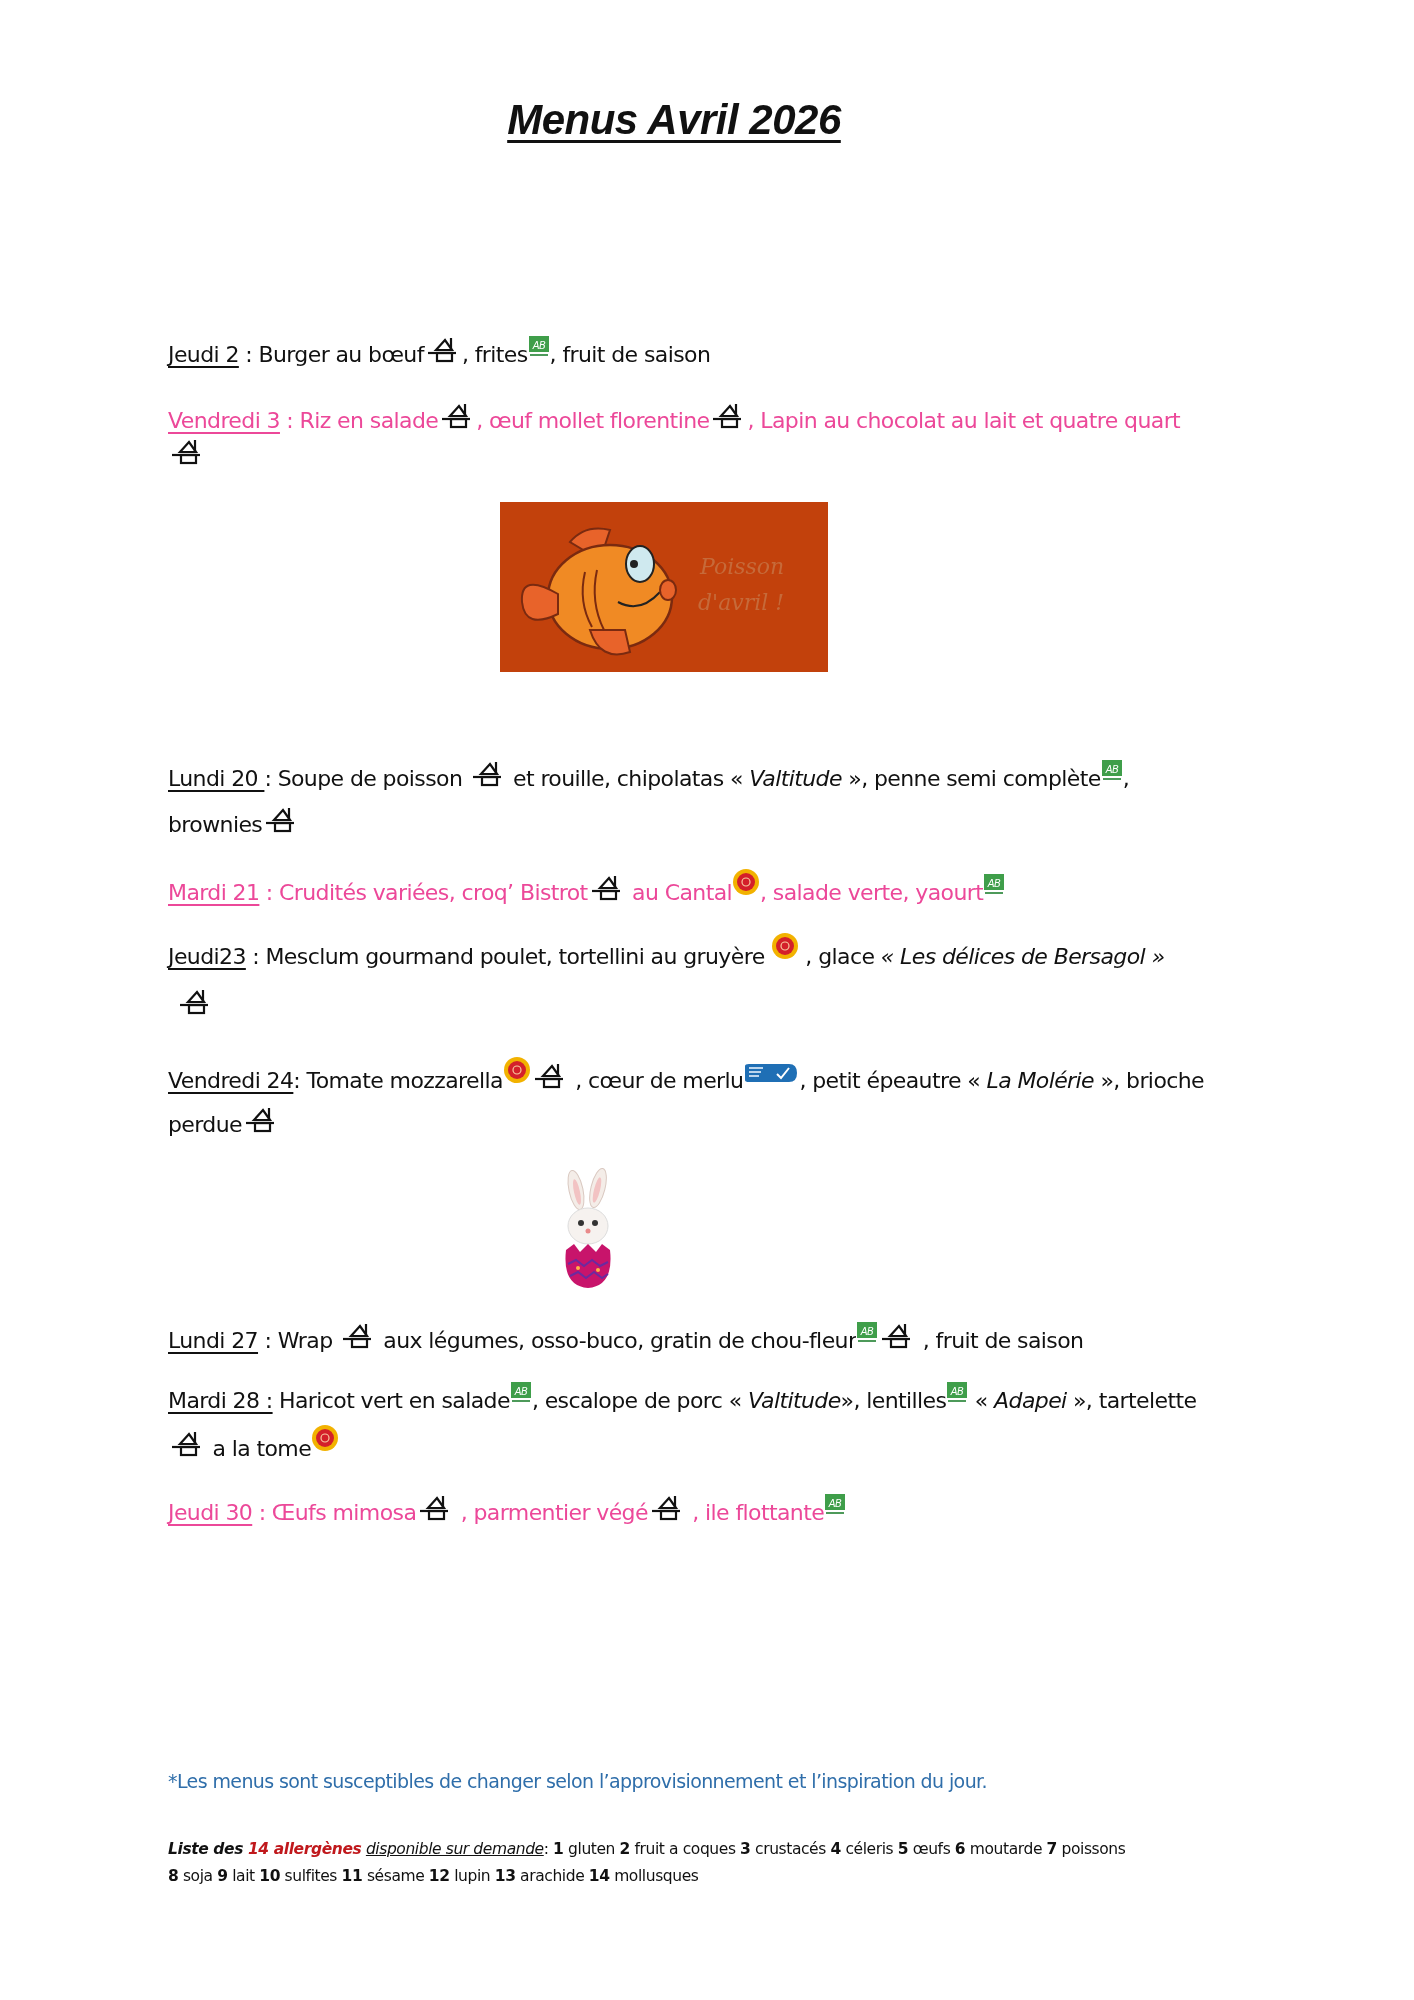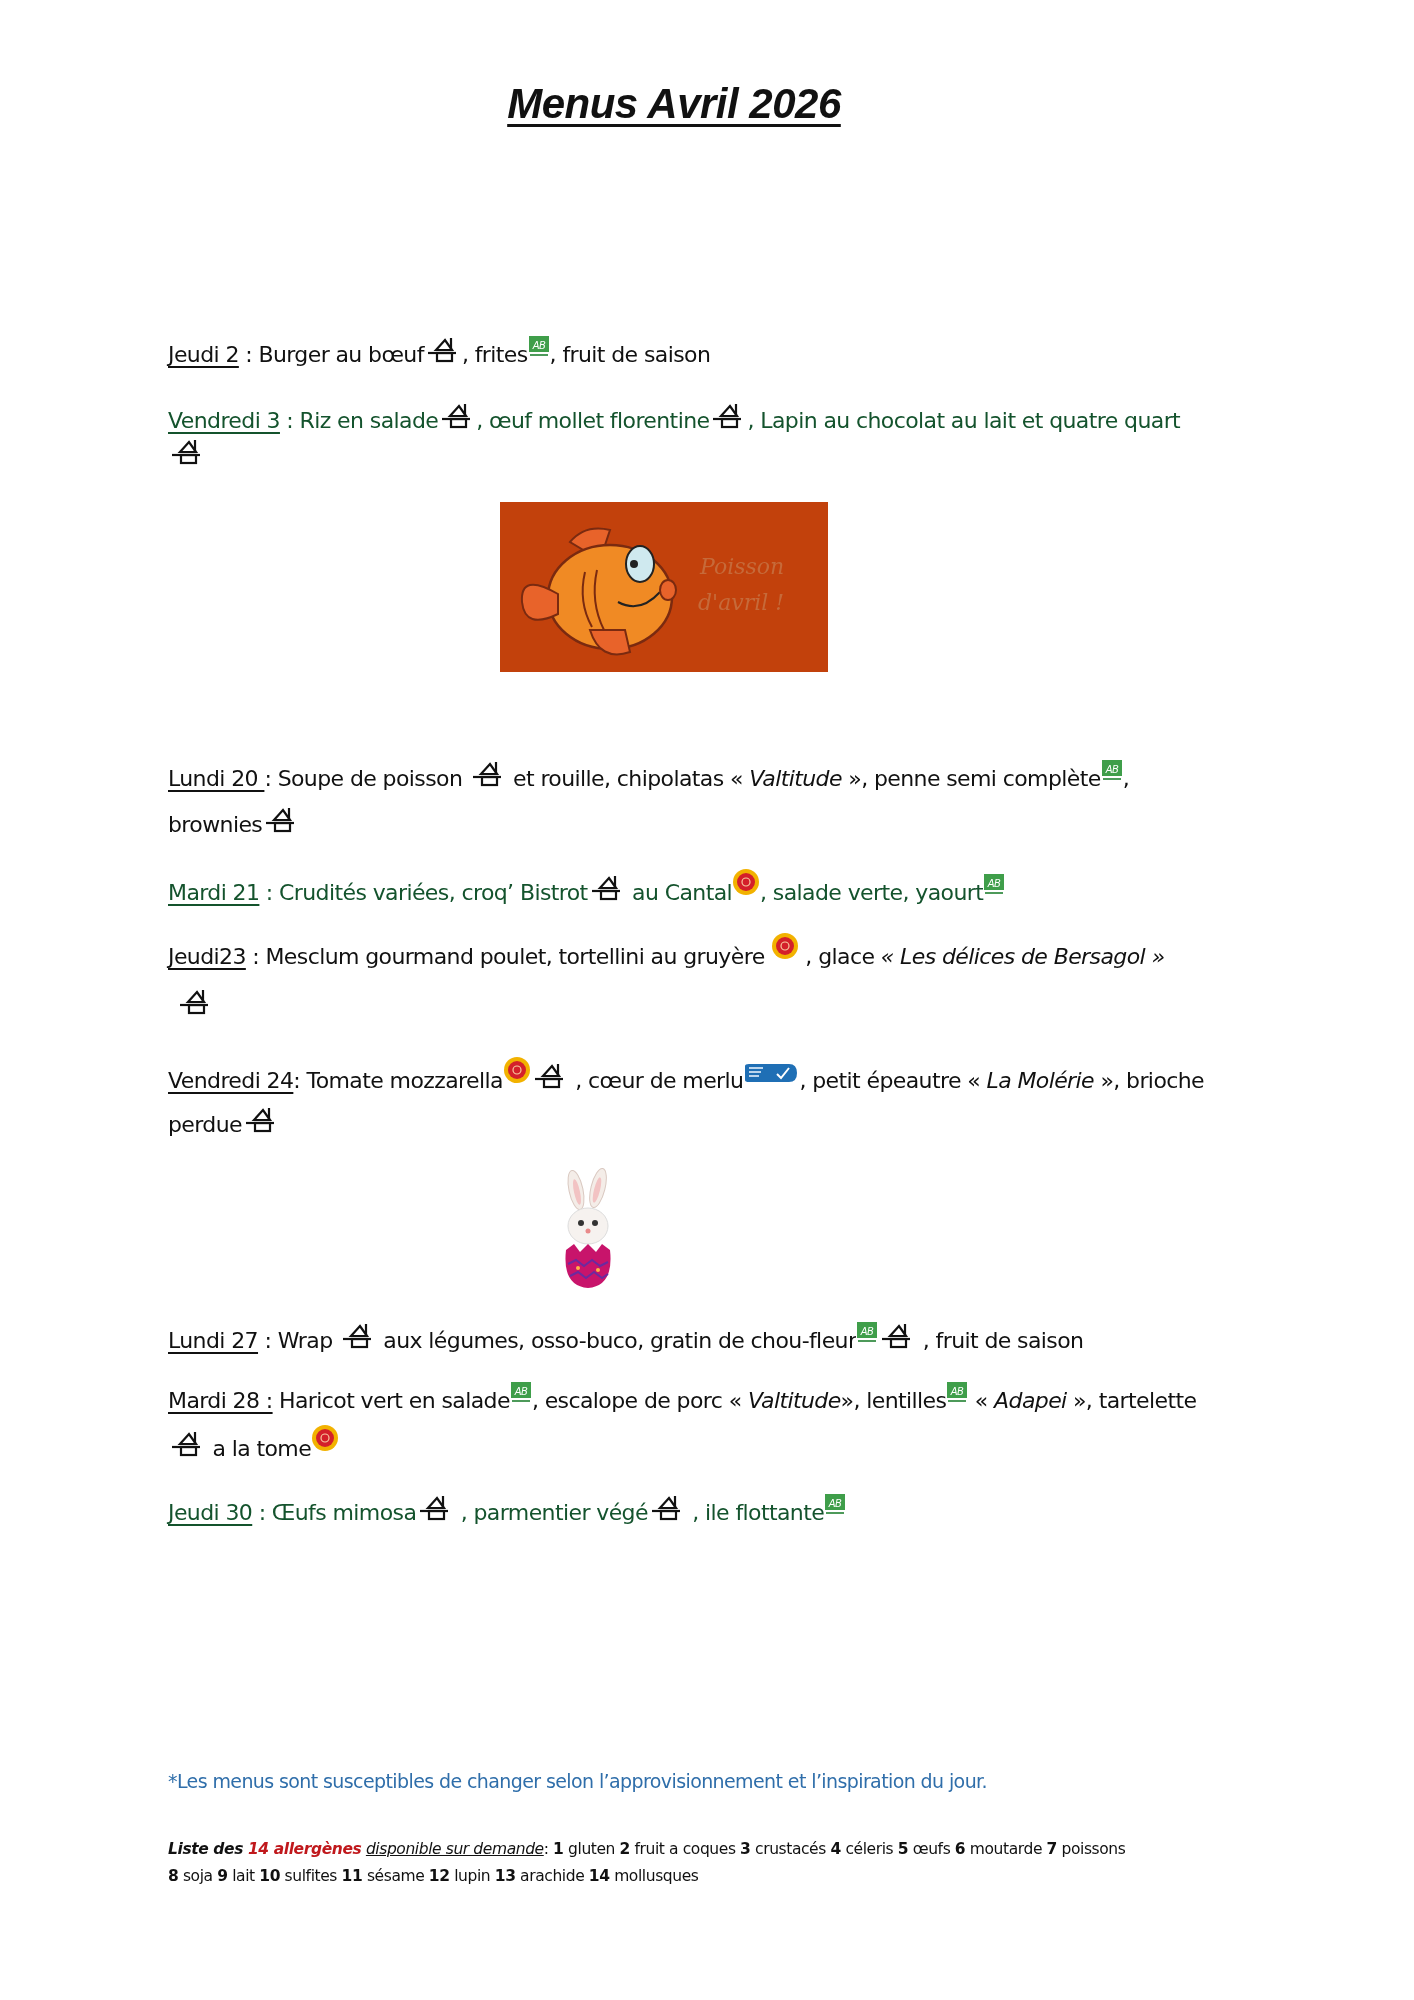--- a/index.html
+++ b/index.html
@@ -1,24 +1,24 @@
 <!DOCTYPE html>
 <html><head>
 <meta charset="utf-8">
 <style>
   html, body { margin: 0; padding: 0; background: #ffffff; }
   body { width: 1414px; height: 2000px; position: relative; overflow: hidden;
          font-family: "Liberation Sans", sans-serif; color: #111; }
-  .title { position: absolute; left: 0; width: 1348px; top: 80px; text-align: center; }
+  .title { position: absolute; left: 0; width: 1348px; top: 96px; text-align: center; }
   .title span { font-family: "Liberation Sans", sans-serif; font-weight: bold; font-style: italic;
                 font-size: 42px; text-decoration: underline; text-decoration-thickness: 3px;
                 text-underline-offset: 6px; color: #111; letter-spacing: -0.5px; }
   .line { position: absolute; left: 168px; font-family: "DejaVu Sans", sans-serif; font-size: 22px;
           line-height: 46px; white-space: nowrap; letter-spacing: -0.6px; }
-  .green { color: #14532d; text-align: right; }
+  .green { color: #ec4899; text-align: right; }
   .black { color: #111; }
   .day { text-decoration: underline; text-underline-offset: 4px; }
   .it { font-style: italic; }
   .icon { display: inline-block; vertical-align: -4px; }
   .fait-maison { width: 34px; height: 30px; margin: 0 2px; }
   .ab { width: 22px; height: 28px; vertical-align: 2px; }
   .aop { width: 28px; height: 28px; vertical-align: 4px; }
   .msc { width: 56px; height: 22px; vertical-align: 4px; }
   .img-fish { position: absolute; left: 500px; top: 502px; width: 328px; height: 170px; background: #c2410c; }
   .img-bunny { position: absolute; left: 548px; top: 1168px; width: 80px; height: 124px; }

